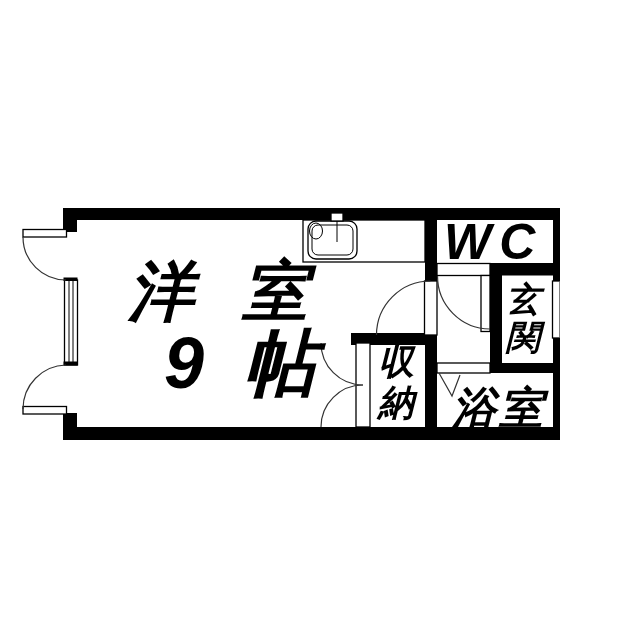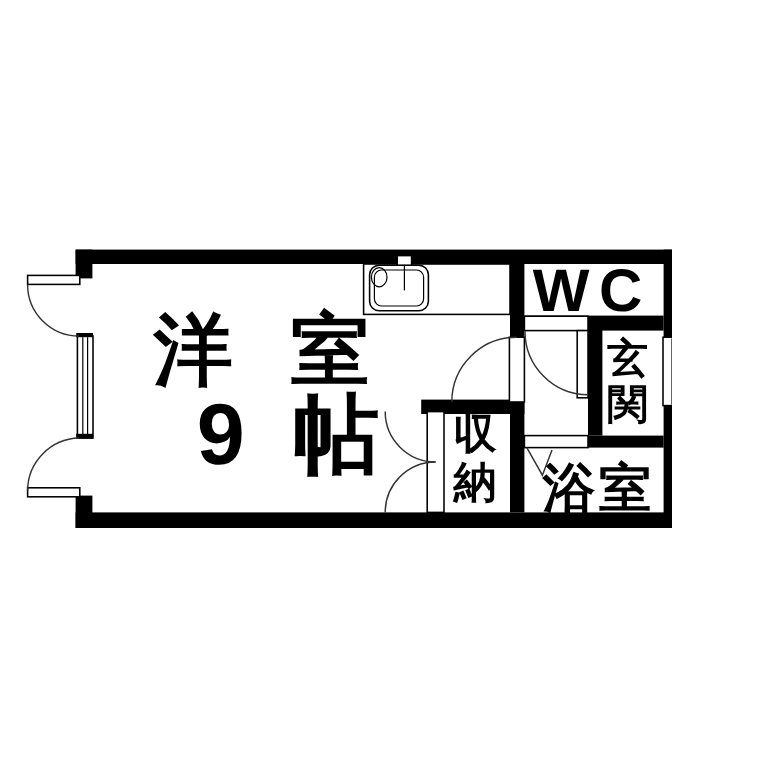--- a/index.html
+++ b/index.html
@@ -1,16 +1,16 @@
 <!DOCTYPE html>
 <html><head>
 <meta charset="utf-8">
 <style>
   html,body{margin:0;padding:0;background:#ffffff;}
-  .canvas{position:relative;width:560px;height:640px;background:#ffffff;overflow:hidden;}
+  .canvas{position:relative;width:560px;height:640px;background:#ffffff;overflow:hidden;font-style:italic;}
   svg{display:block;}
   svg text{
     font-family:"Liberation Sans","DejaVu Sans",sans-serif;
     font-weight:700;
     fill:#000;
   }
   .wall{fill:#000;stroke:none;}
   .fix{fill:#fff;stroke:#000;stroke-width:1.3;}
   .thin{fill:none;stroke:#000;stroke-width:1;}
   .arc{fill:none;stroke:#333;stroke-width:1.2;}

